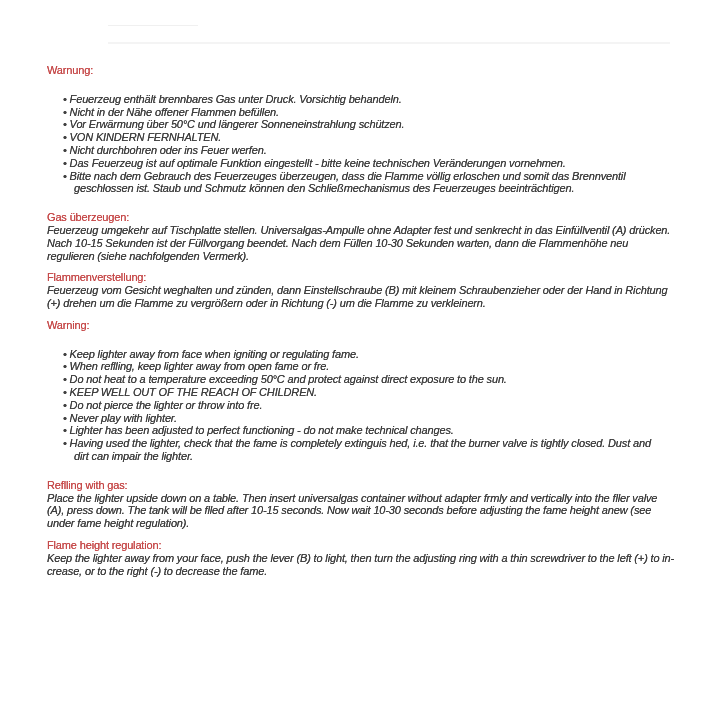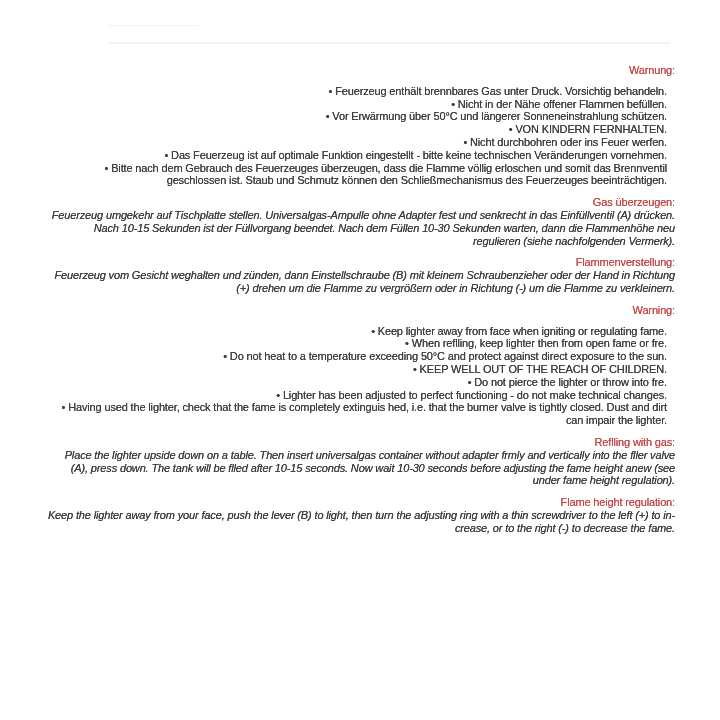--- a/index.html
+++ b/index.html
@@ -18,32 +18,33 @@
     position: absolute;
     left: 47px;
     top: 64px;
     width: 628px;
     font-size: 11px;
     line-height: 12.8px;
     letter-spacing: -0.15px;
     color: var(--body-color, #3f3f3f);
     text-shadow: 0 0 0.4px currentColor;
   }
-  .section { margin: 0 0 9px 0; text-align: right; }
+  .section { margin: 0 0 9px 0; }
   .section-heading {
     color: var(--heading-color, #c64a4a);
     font-weight: 400;
     margin: 0;
     font-size: 11px;
     line-height: 12.8px;
   }
   ul.bullet-list {
     list-style: none;
-    margin: 8px;
+    margin: 16px;
     padding: 0;
+    font-style: italic;
   }
   ul.bullet-list li {
     padding-left: 11px;
     text-indent: -11px;
   }
   ul.bullet-list li::before {
     content: "\2022\00a0";
   }
   p.paragraph { margin: 0; font-style: italic; }
   .scan-artifact {
@@ -81,24 +82,25 @@
 
   <div class="section">
     <h2 class="section-heading">Flammenverstellung:</h2>
     <p class="paragraph">Feuerzeug vom Gesicht weghalten und zünden, dann Einstellschraube (B) mit kleinem Schraubenzieher oder der Hand in Richtung (+) drehen um die Flamme zu vergrößern oder in Richtung (-) um die Flamme zu verkleinern.</p>
   </div>
 
   <div class="section">
     <h2 class="section-heading">Warning:</h2>
     <ul class="bullet-list">
       <li>Keep lighter away from face when igniting or regulating fame.</li>
-      <li>When reflling, keep lighter then from open fame or fre.</li>
+      <li>When reflling, keep lighter away from open fame or fre.</li>
       <li>Do not heat to a temperature exceeding 50°C and protect against direct exposure to the sun.</li>
       <li>KEEP WELL OUT OF THE REACH OF CHILDREN.</li>
       <li>Do not pierce the lighter or throw into fre.</li>
+      <li>Never play with lighter.</li>
       <li>Lighter has been adjusted to perfect functioning - do not make technical changes.</li>
       <li>Having used the lighter, check that the fame is completely extinguis hed, i.e. that the burner valve is tightly closed. Dust and dirt can impair the lighter.</li>
     </ul>
   </div>
 
   <div class="section">
     <h2 class="section-heading">Reflling with gas:</h2>
     <p class="paragraph">Place the lighter upside down on a table. Then insert universalgas container without adapter frmly and vertically into the fller valve (A), press down. The tank will be flled after 10-15 seconds. Now wait 10-30 seconds before adjusting the fame height anew (see under fame height regulation).</p>
   </div>
 

